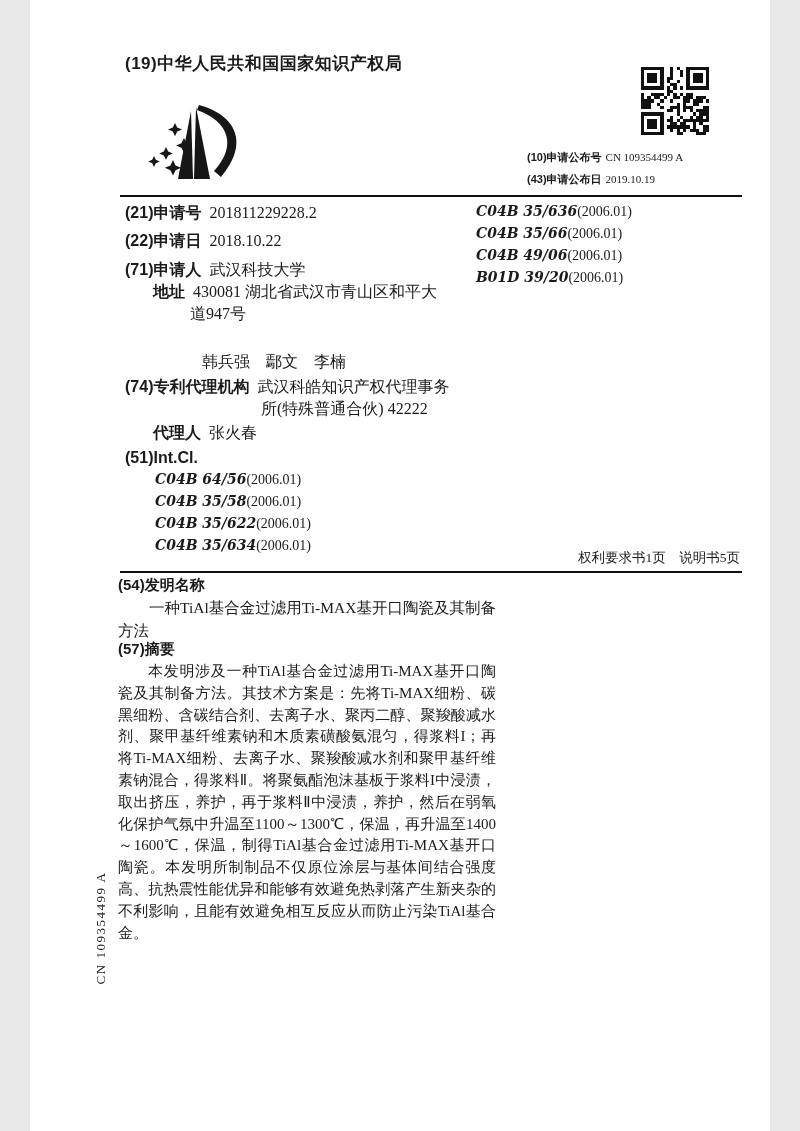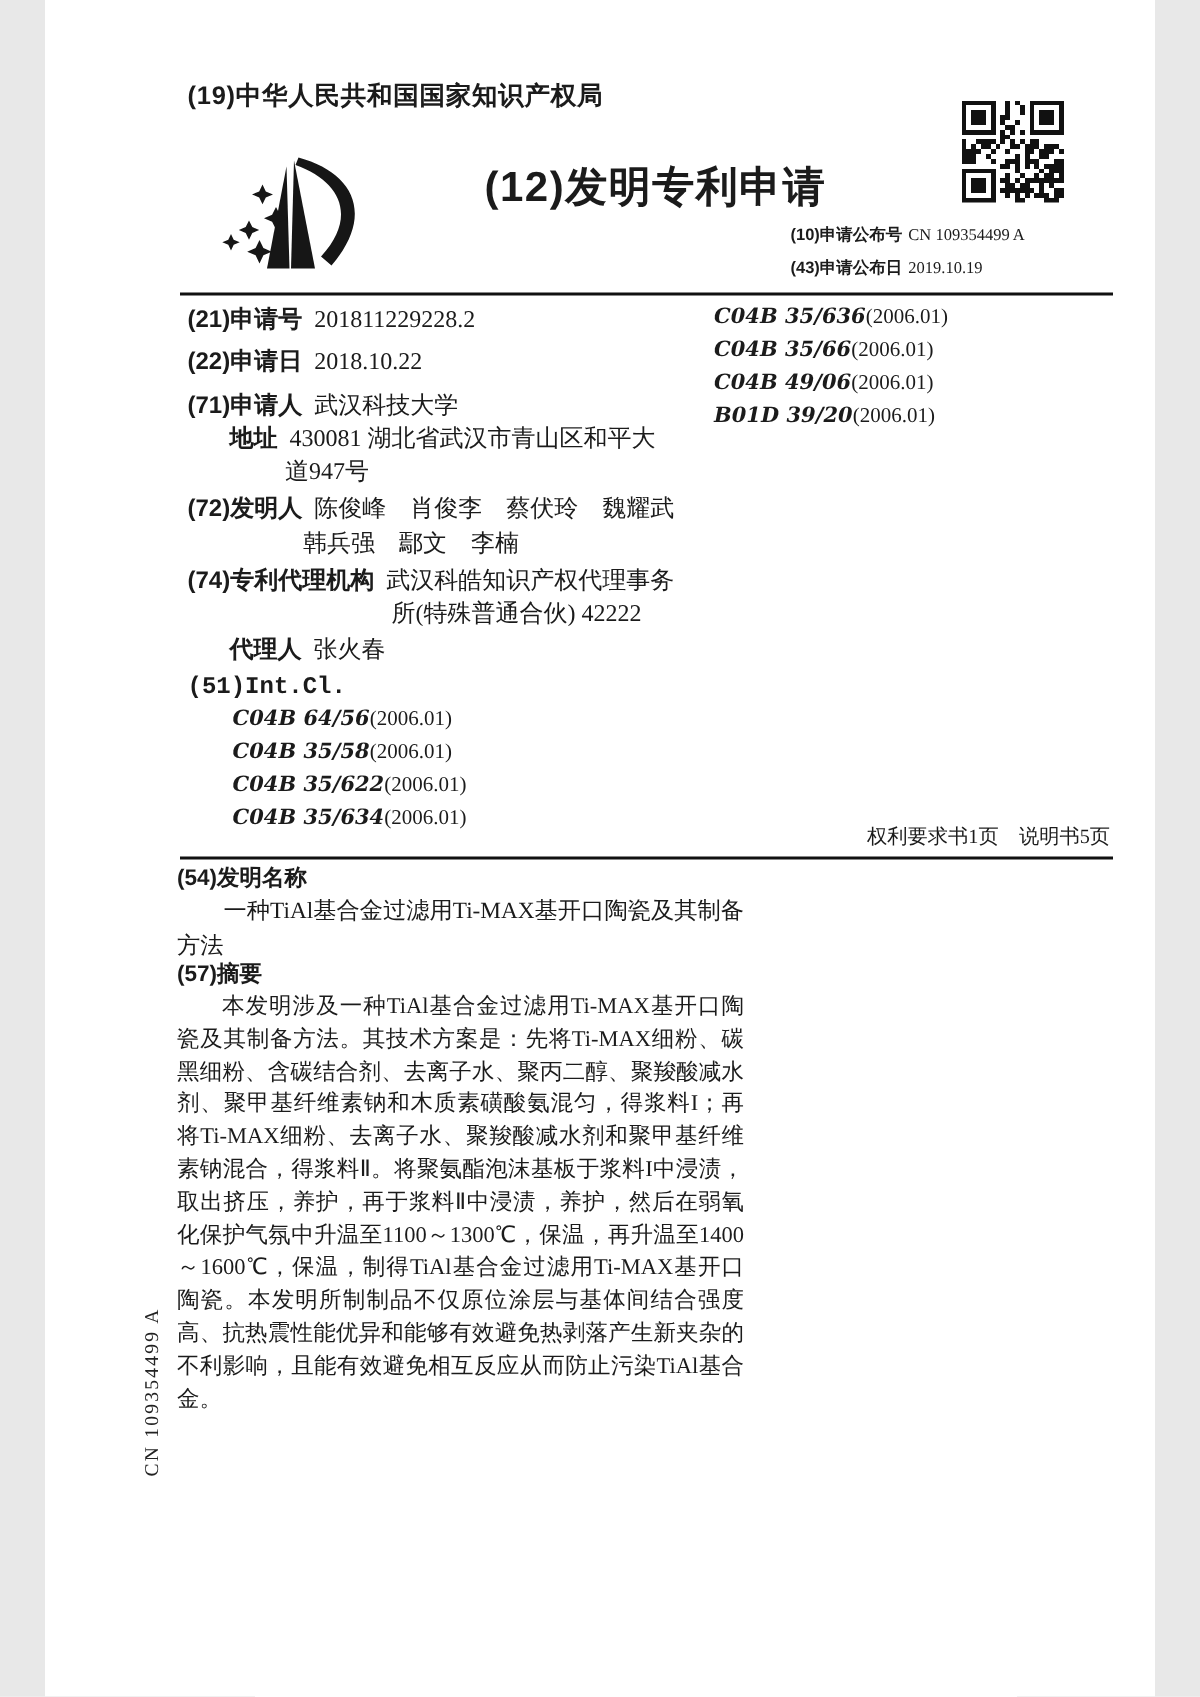--- a/index.html
+++ b/index.html
@@ -51,21 +51,20 @@
       <polygon points="54,12 52,84 68,84"></polygon>
       <path d="M57,10 C94,20 108,48 79,82 L72,76 C96,50 86,26 55,15 Z"></path>
       <path d="M33,28 l2.2,4.6 4.8,2 -4.8,2 -2.2,4.6 -2.2,-4.6 -4.8,-2 4.8,-2 Z"></path>
       <path d="M42,43 l2.6,5.2 5.4,2.3 -5.4,2.3 -2.6,5.2 -2.6,-5.2 -5.4,-2.3 5.4,-2.3 Z"></path>
       <path d="M24,52 l2.2,4.4 4.6,2 -4.6,2 -2.2,4.4 -2.2,-4.4 -4.6,-2 4.6,-2 Z"></path>
       <path d="M12,61 l1.8,3.8 4,1.7 -4,1.7 -1.8,3.8 -1.8,-3.8 -4,-1.7 4,-1.7 Z"></path>
       <path d="M31,65 l2.6,5.4 5.6,2.4 -5.6,2.4 -2.6,5.4 -2.6,-5.4 -5.6,-2.4 5.6,-2.4 Z"></path>
     </g>
   </svg>
 
-  <div class="abs doc-type hei">(12)发明专利申请</div>
 
   <svg class="abs qr" id="qr-svg" viewBox="0 0 21 21" xmlns="http://www.w3.org/2000/svg" shape-rendering="crispEdges">
       <rect x="0" y="0" width="21" height="21" fill="#fff"></rect>
       <rect x="0" y="0" width="7" height="7" fill="#111"></rect>
       <rect x="1" y="1" width="5" height="5" fill="#fff"></rect>
       <rect x="2" y="2" width="3" height="3" fill="#111"></rect>
       <rect x="14" y="0" width="7" height="7" fill="#111"></rect>
       <rect x="15" y="1" width="5" height="5" fill="#fff"></rect>
       <rect x="16" y="2" width="3" height="3" fill="#111"></rect>
       <rect x="0" y="14" width="7" height="7" fill="#111"></rect>
@@ -225,34 +224,31 @@
   </div>
 
   <div class="abs brow" style="left:95px;top:260px;">
     <span class="lbl">(71)申请人</span><span class="val">武汉科技大学</span>
   </div>
   <div class="abs brow" style="left:123px;top:282px;">
     <span class="lbl">地址</span><span class="val">430081 湖北省武汉市青山区和平大</span>
   </div>
   <div class="abs brow val" style="left:160px;top:304px;">道947号</div>
 
-  <div class="abs brow" style="left:95px;top:329px;">
-    <span class="lbl">(72)发明人</span><span class="val">陈俊峰　肖俊李　蔡伏玲　魏耀武</span>
-  </div>
   <div class="abs brow val" style="left:172px;top:352px;">韩兵强　鄢文　李楠</div>
 
   <div class="abs brow" style="left:95px;top:377px;">
     <span class="lbl">(74)专利代理机构</span><span class="val">武汉科皓知识产权代理事务</span>
   </div>
   <div class="abs brow val" style="left:231px;top:399px;">所(特殊普通合伙) 42222</div>
   <div class="abs brow" style="left:123px;top:423px;">
     <span class="lbl">代理人</span><span class="val">张火春</span>
   </div>
 
-  <div class="abs brow lbl" style="left:95px;top:449px;font-family:Liberation Mono, monospace;">(51)Int.Cl.</div>
+  <div class="abs brow lbl" style="left:95px;top:449px;">(51)Int.Cl.</div>
   <div class="abs codeline" style="left:125px;top:471px;"><span class="code">C04B 64/56</span><span class="ver">(2006.01)</span></div>
   <div class="abs codeline" style="left:125px;top:493px;"><span class="code">C04B 35/58</span><span class="ver">(2006.01)</span></div>
   <div class="abs codeline" style="left:125px;top:515px;"><span class="code">C04B 35/622</span><span class="ver">(2006.01)</span></div>
   <div class="abs codeline" style="left:125px;top:537px;"><span class="code">C04B 35/634</span><span class="ver">(2006.01)</span></div>
 
   <div class="abs codeline" style="left:446px;top:203px;"><span class="code">C04B 35/636</span><span class="ver">(2006.01)</span></div>
   <div class="abs codeline" style="left:446px;top:225px;"><span class="code">C04B 35/66</span><span class="ver">(2006.01)</span></div>
   <div class="abs codeline" style="left:446px;top:247px;"><span class="code">C04B 49/06</span><span class="ver">(2006.01)</span></div>
   <div class="abs codeline" style="left:446px;top:269px;"><span class="code">B01D 39/20</span><span class="ver">(2006.01)</span></div>
 

